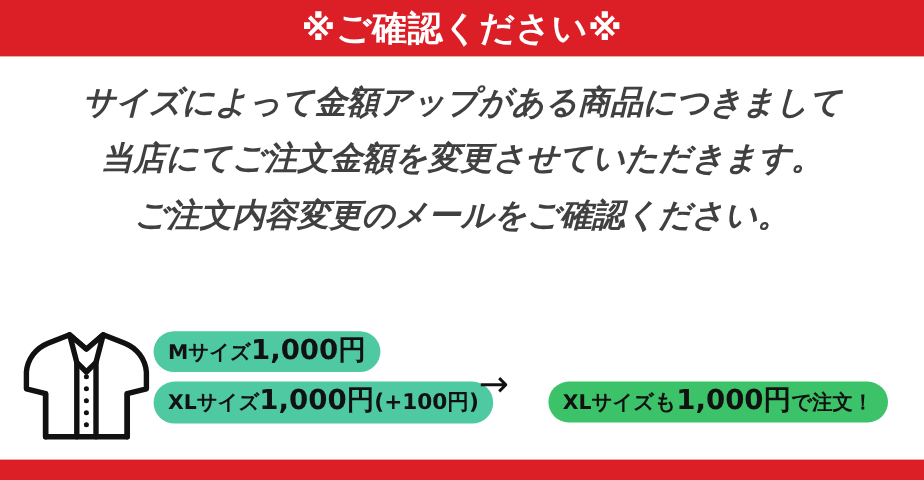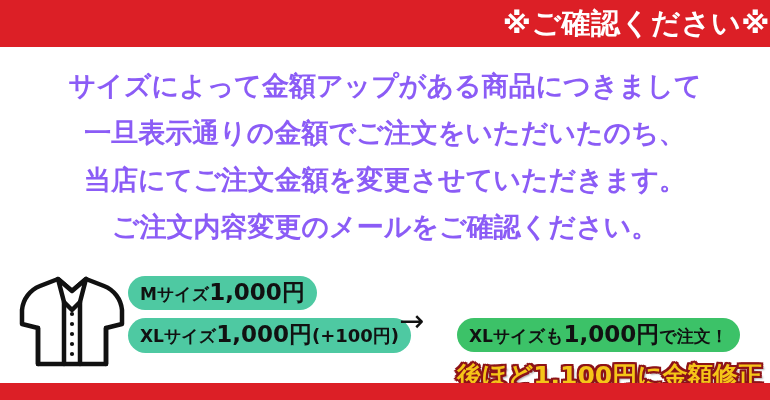--- a/index.html
+++ b/index.html
@@ -22,46 +22,47 @@
   
   .header-bar {
     position: absolute;
     left: 0;
     top: 0;
     width: 770px;
     height: 47px;
     background: #dc1f26;
     display: flex;
     align-items: center;
-    justify-content: flex-end;
+    justify-content: center;
   }
   .header-title {
     color: #ffffff;
     font-size: 29px;
     font-weight: bold;
     letter-spacing: 0.5px;
     line-height: 1;
     white-space: nowrap;
   }
 
   
   .message-block {
     position: absolute;
     left: 0;
     top: 62px;
     width: 770px;
     text-align: center;
   }
   .message-line {
-    color: #8b5cf6;
+    color: #404040;
     font-size: 27px;
     font-weight: bold;
     line-height: 47px;
     white-space: nowrap;
     letter-spacing: 0px;
+    font-style: italic;
   }
 
   
   .compare-area {
     position: absolute;
     left: 0;
     top: 262px;
     width: 674px;
     height: 115px;
   }
@@ -174,21 +175,20 @@
 <body>
 
 <div id="banner-root">
 
   <div class="header-bar">
     <div class="header-title">※ご確認ください※</div>
   </div>
 
   <div class="message-block">
     <div class="message-line">サイズによって金額アップがある商品につきまして</div>
-    <div class="message-line">一旦表示通りの金額でご注文をいただいたのち、</div>
     <div class="message-line">当店にてご注文金額を変更させていただきます。</div>
     <div class="message-line">ご注文内容変更のメールをご確認ください。</div>
   </div>
 
   <div class="compare-area">
 
     <div class="shirt-icon">
       <svg viewBox="0 0 108 100" width="108" height="100" aria-hidden="true">
         <g fill="#ffffff" stroke="#111111" stroke-width="4.5" stroke-linejoin="round" stroke-linecap="round">
           <path d="M40 7 L54 19 L68 7 L86 14 C96 18 103 27 104 38 L104 52 L88 56 L88 92 L20 92 L20 56 L4 52 L4 38 C5 27 12 18 22 14 Z"></path>
@@ -214,24 +214,20 @@
       </div>
       <div class="pill pill-teal">
         <span class="sz">XLサイズ</span><span class="amt">1,000円</span><span class="sub">(+100円)</span>
       </div>
     </div>
 
     <div class="right-col">
       <div class="pill pill-green">
         <span class="sz">XLサイズ</span><span class="sub">も</span><span class="amt">1,000円</span><span class="sz">で注文！</span>
       </div>
-      <div class="correction-wrap">
-        <div class="correction-text">後ほど1,100円に金額修正</div>
-        <div class="dashed-underline"></div>
-      </div>
     </div>
 
   </div>
 
   <div class="arrow">→</div>
 
   <div class="footer-bar"></div>
 
 </div>
 

